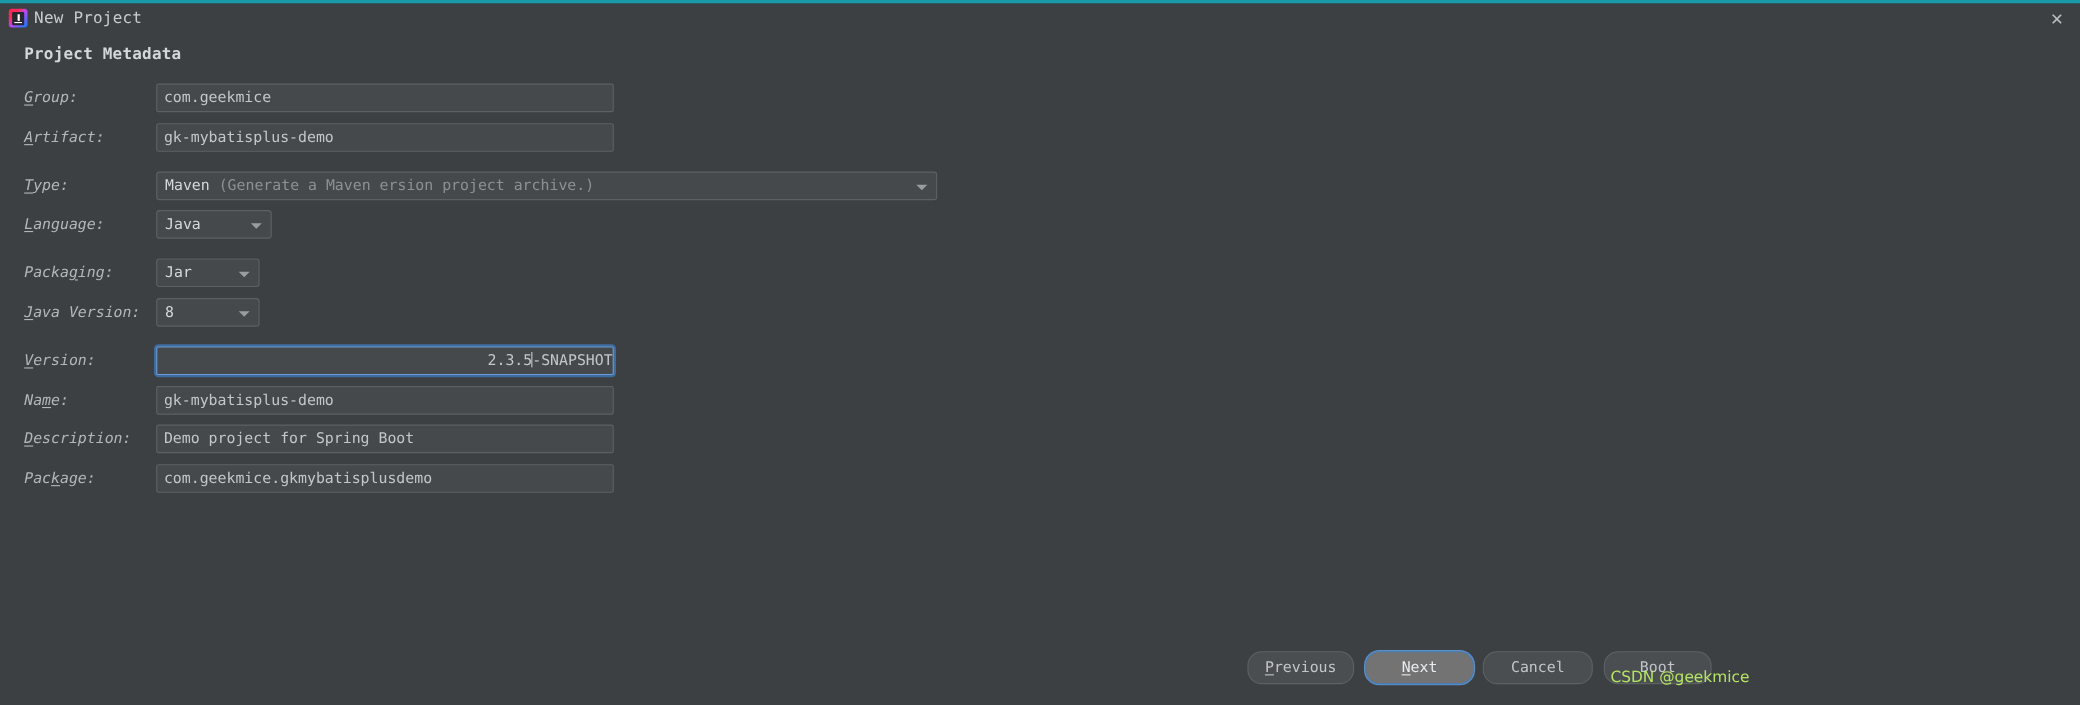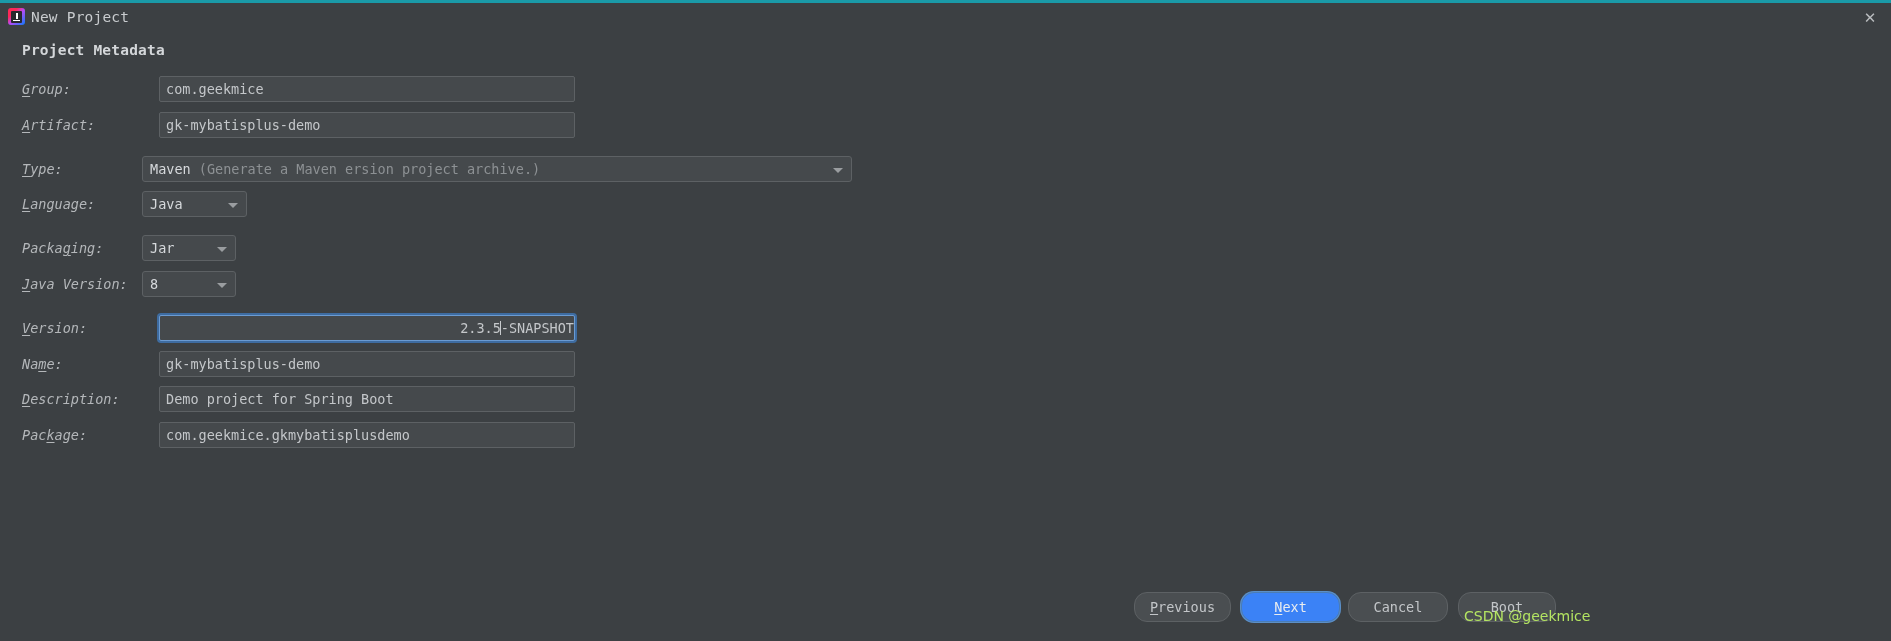--- a/index.html
+++ b/index.html
@@ -101,21 +101,21 @@
     white-space: nowrap;
     font-style: italic;
   }
   .row-label .mn {
     text-decoration: underline;
     text-underline-offset: 2px;
   }
 
   .text-field {
     position: absolute;
-    left: 159px; top: 0;
+    left: 142px; top: 0;
     width: 416px; height: 26px;
     background: #45494c;
     border: 1px solid #5d6164;
     border-radius: 2px;
     font-size: 13.5px;
     line-height: 24px;
     color: #c4c7ca;
     padding: 0 0 0 6px;
     white-space: nowrap;
     overflow: hidden;
@@ -184,21 +184,21 @@
     line-height: 28px;
     text-align: center;
     white-space: nowrap;
     cursor: pointer;
   }
   .btn .mn {
     text-decoration: underline;
     text-underline-offset: 2px;
   }
   .btn.primary {
-    background: #3b82f6;
+    background: #737373;
     border: 1px solid #4a7cb4;
     color: #e9ecef;
     box-shadow: 0 0 0 1px #5b8fc7;
   }
   #btn-previous { left: 1134px; width: 97px; }
   #btn-next     { left: 1241px; width: 99px; }
   #btn-cancel   { left: 1348px; width: 100px; }
   #btn-help     { left: 1458px; width: 98px; }
 
   #watermark {

